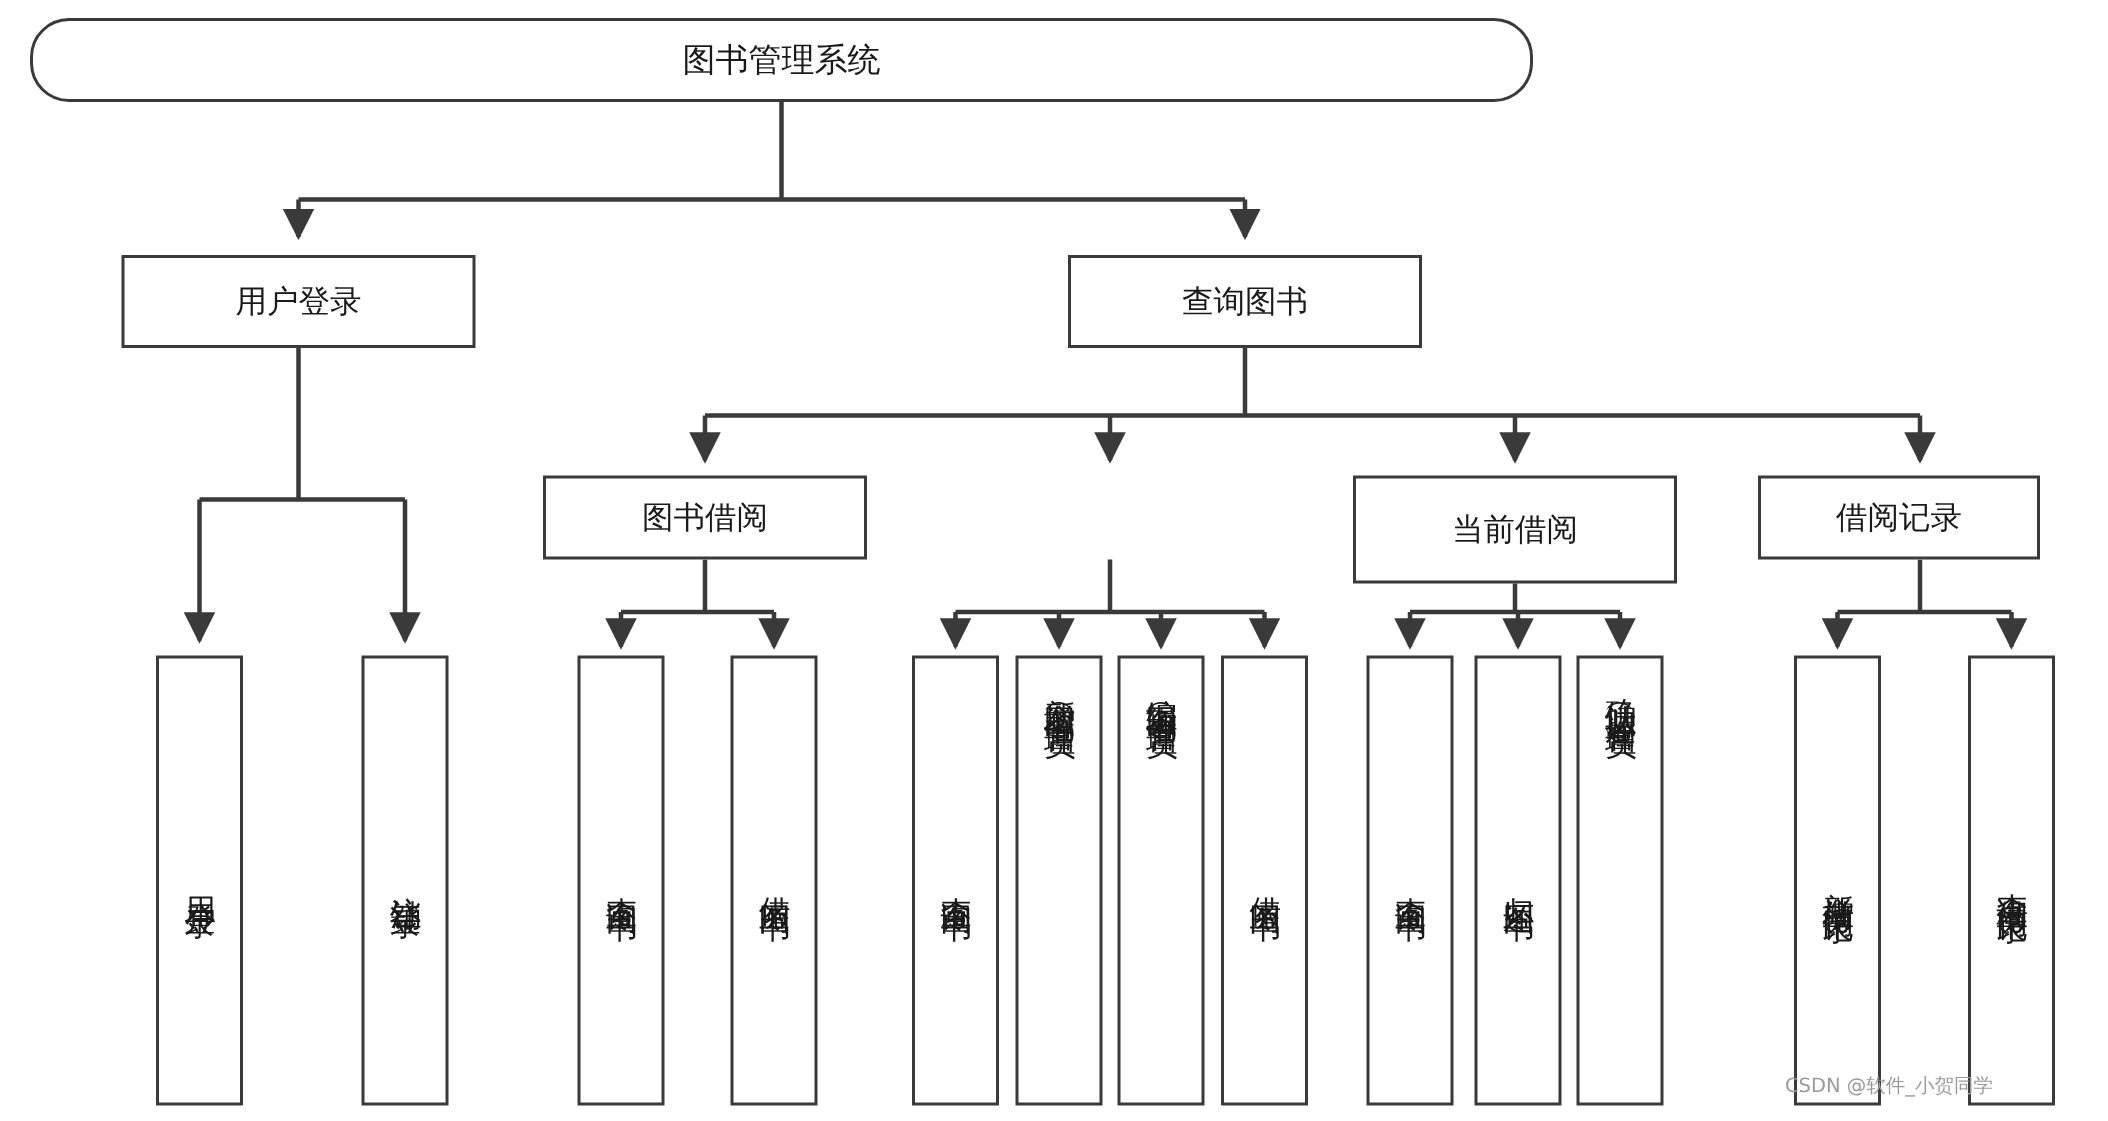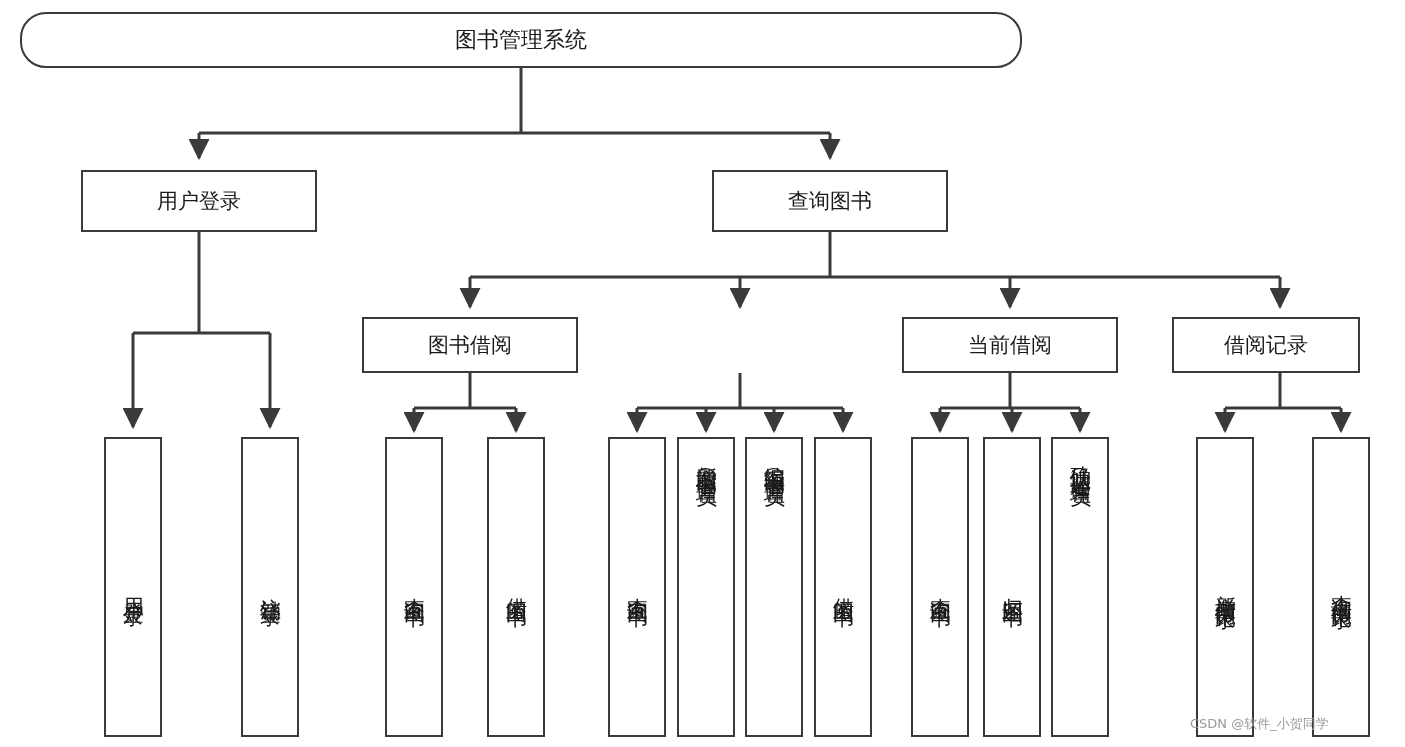--- a/index.html
+++ b/index.html
@@ -134,21 +134,21 @@
   <div class="node level-2" style="left:81px; top:170px; width:236px; height:62px;">
     <span>用户登录</span>
   </div>
   <div class="node level-2" style="left:712px; top:170px; width:236px; height:62px;">
     <span>查询图书</span>
   </div>
 
   <div class="node level-3" style="left:362px; top:317px; width:216px; height:56px;">
     <span>图书借阅</span>
   </div>
-  <div class="node level-3" style="left:902px; top:317px; width:216px; height:56px;">
+  <div class="node level-3" style="left:902px; top:317px; width:216px; height:72px;">
     <span>当前借阅</span>
   </div>
   <div class="node level-3" style="left:1172px; top:317px; width:188px; height:56px;">
     <span>借阅记录</span>
   </div>
 
   <div class="node leaf center-v" style="left:104px; top:437px; width:58px; height:300px;">
     <span class="vtext">用户登录</span>
   </div>
   <div class="node leaf center-v" style="left:241px; top:437px; width:58px; height:300px;">

